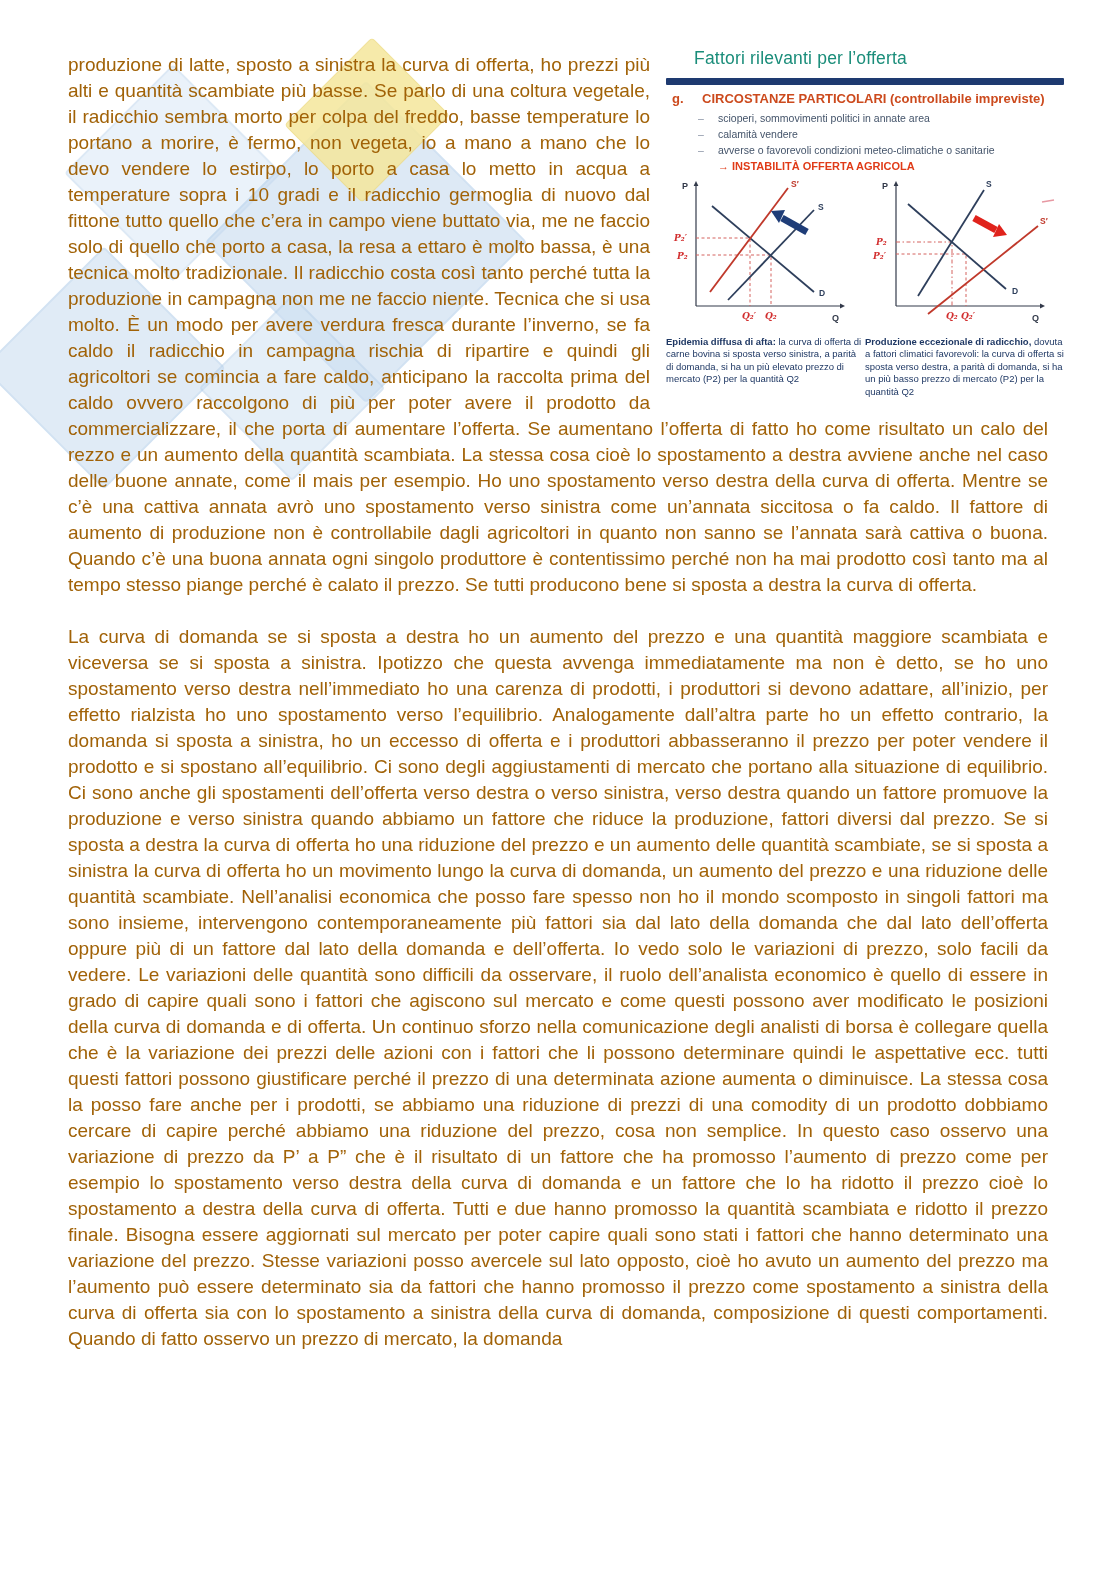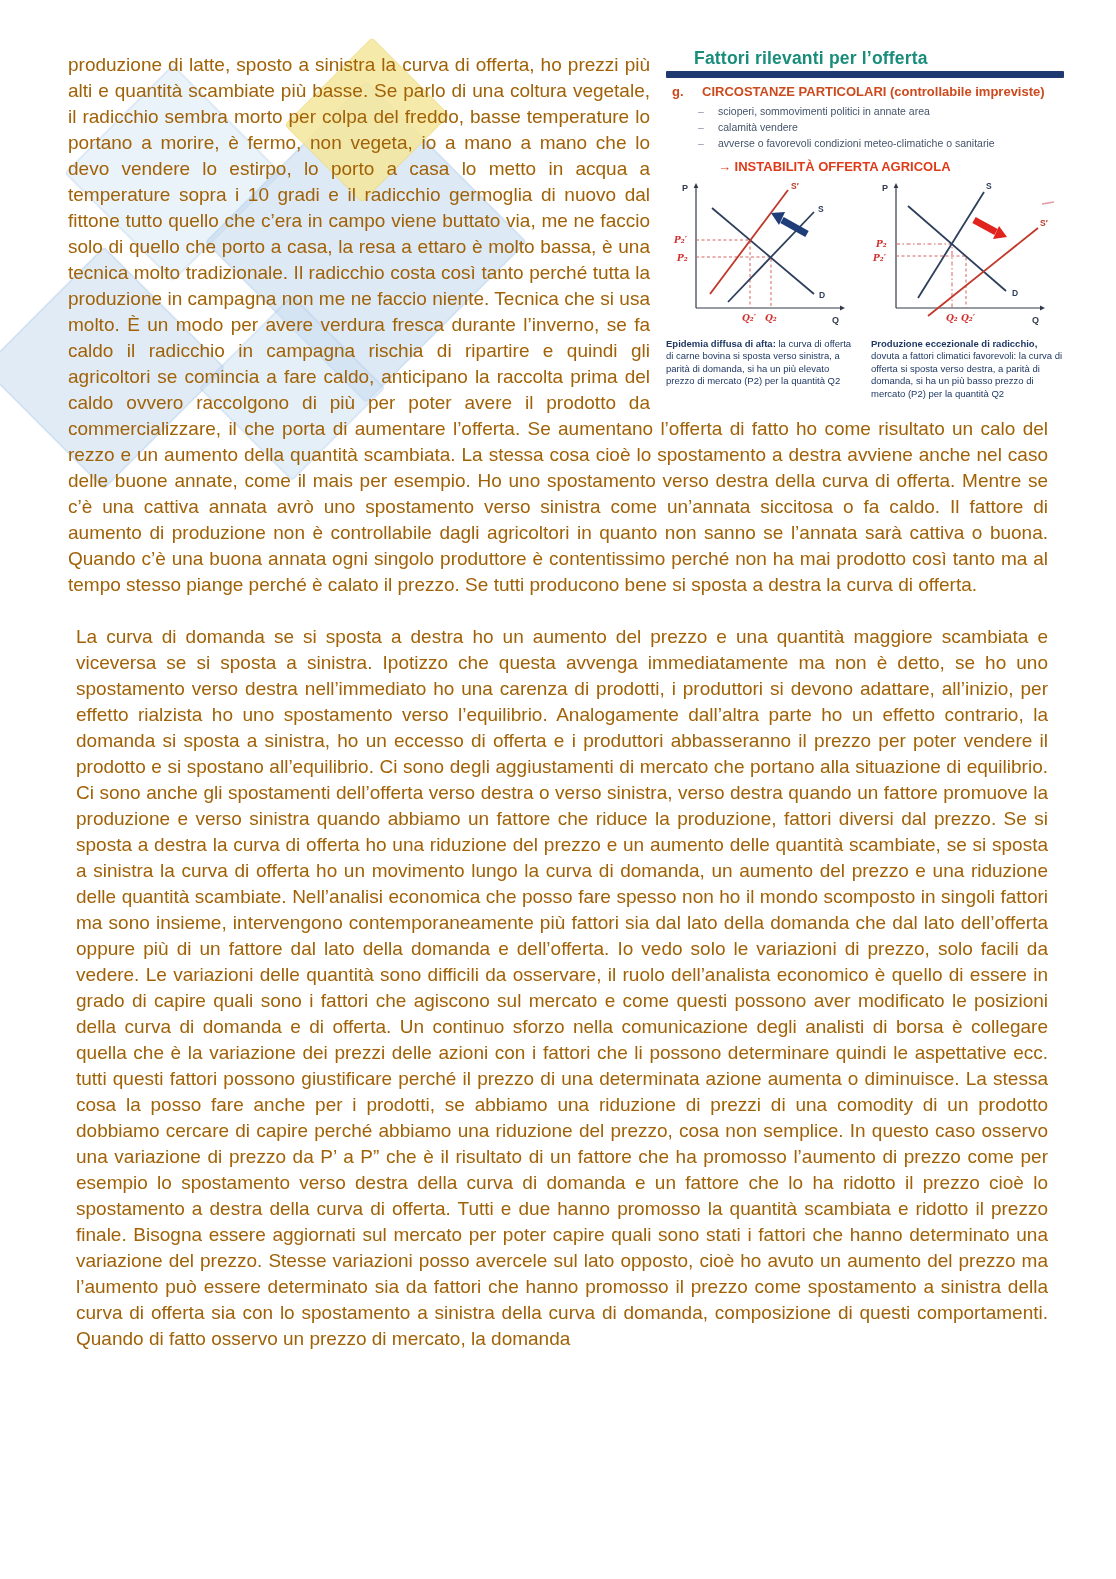--- a/index.html
+++ b/index.html
@@ -24,60 +24,60 @@
 
   
   .content{position:relative;z-index:1;padding:52px 68px 40px 68px;}
   .para{
     margin:0;
     font-size:19px;
     line-height:26px;
     text-align:justify;
     color:#a16207;
   }
-  .para + .para{margin-top:26px;margin-left:8px;}
+  .para + .para{margin-top:26px;}
 
   
   .figure{
     float:right;
     width:398px;
     margin:-4px -16px 6px 16px;
     position:relative;
     font-family:"Liberation Sans","DejaVu Sans",sans-serif;
   }
   .fig-title{
     font-size:17.5px;
-    font-weight:bold;
+    font-weight:normal;
     color:#1a8d7a;
     padding-left:28px;
-    margin-bottom:2px;
+    margin-bottom:9px;
     letter-spacing:.2px;
   }
   .fig-bar{height:7px;background:#1e3a70;border-radius:1px;}
   .fig-heading{
     display:flex;
     margin-top:6px;
     color:#cc4a1d;
     font-weight:bold;
     font-size:13px;
   }
   .fig-heading .g{width:30px;padding-left:6px;}
   .fig-bullets{margin:4px 0 0 0;padding:0;list-style:none;font-size:10.5px;color:#44546a;}
   .fig-bullets li{display:flex;line-height:16px;}
   .fig-bullets .dash{width:20px;padding-left:32px;color:#8a94a6;flex:none;}
   .fig-conclusion{
     padding-left:52px;
-    margin-top:8px;
+    margin-top:2px;
     color:#e03b18;
     font-weight:bold;
-    font-size:13px;
+    font-size:11px;
   }
   .fig-charts{display:flex;gap:8px;margin-top:2px;}
   .fig-charts svg{flex:none;}
-  .fig-captions{display:flex;gap:12px;margin-top:0;}
+  .fig-captions{display:flex;margin-top:0;}
   .fig-caption{
     width:50%;
     font-size:9.5px;
     line-height:12.5px;
     color:#1f3864;
     text-align:left;
   }
   .fig-caption b{font-weight:bold;}
 
   

